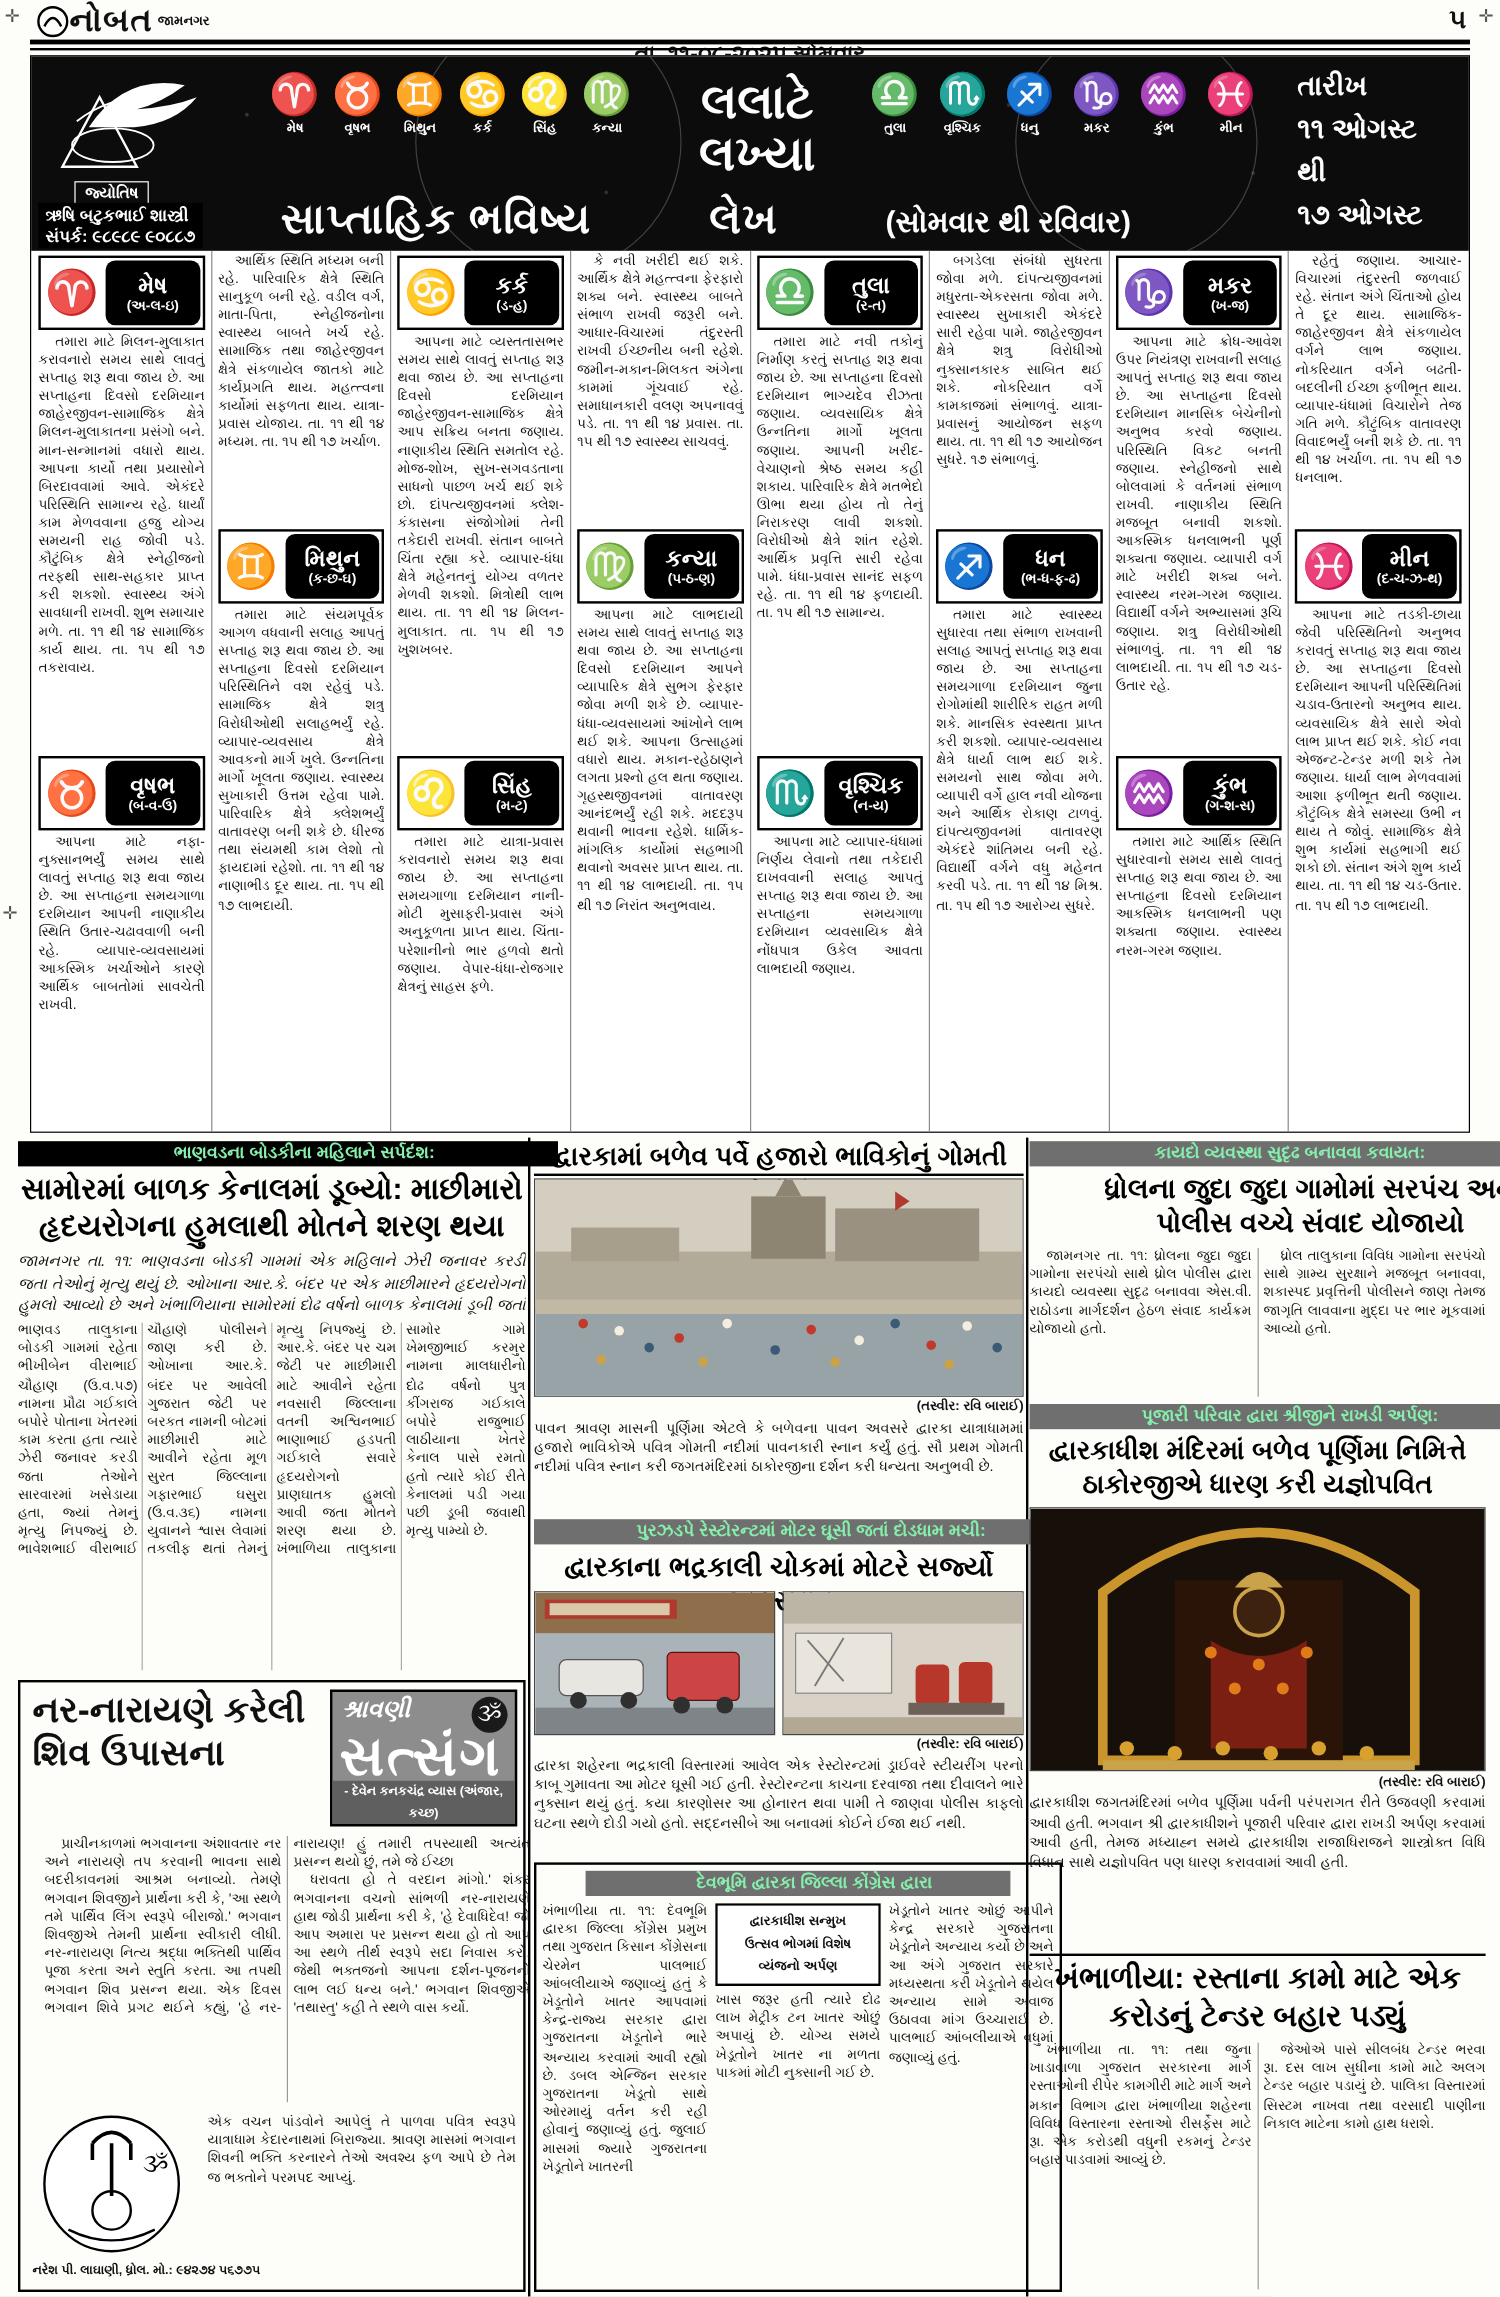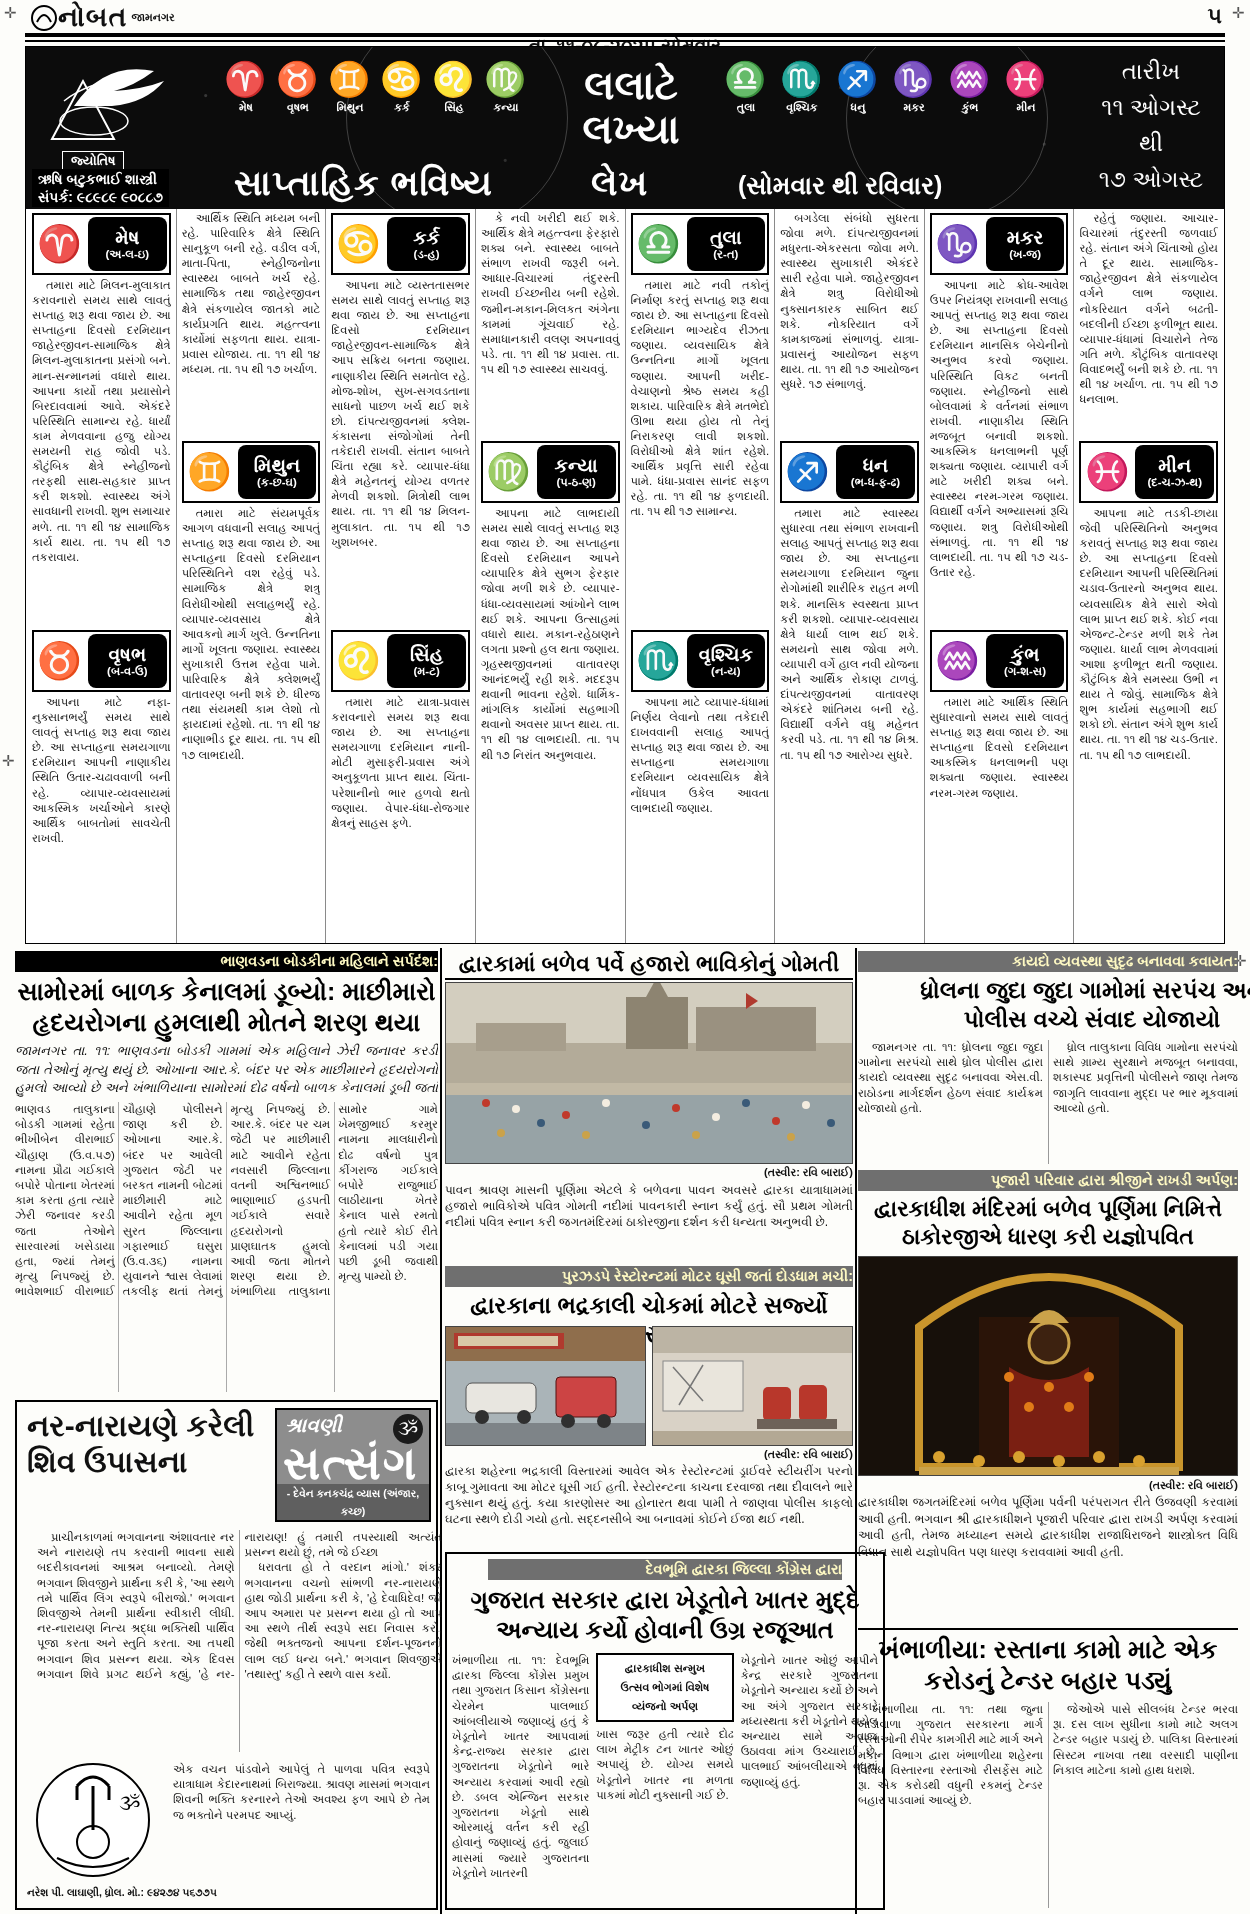--- a/index.html
+++ b/index.html
@@ -20,38 +20,38 @@
       radial-gradient(circle at 15% 30%,rgba(255,255,255,.18) 1px,transparent 2px),
       radial-gradient(circle at 40% 70%,rgba(255,255,255,.15) 1px,transparent 2px),
       radial-gradient(circle at 68% 25%,rgba(255,255,255,.16) 1px,transparent 2px),
       radial-gradient(circle at 85% 60%,rgba(255,255,255,.14) 1px,transparent 2px),
       #0c0c0c;color:#fff;overflow:hidden;}
   .banner .ring{position:absolute;border:1px solid rgba(255,255,255,.22);border-radius:50%;}
   .zicon{position:absolute;width:52px;text-align:center;}
   .zicon .g{font-size:34px;line-height:40px;display:block;}
   .zicon .l{font-size:11px;font-weight:bold;display:block;margin-top:2px;}
   .btitle{position:absolute;font-size:40px;font-weight:bold;line-height:44px;text-align:center;}
-  .bdate{position:absolute;font-size:23px;font-weight:normal;text-align:center;line-height:36px;}
+  .bdate{position:absolute;font-size:23px;font-weight:bold;text-align:left;line-height:36px;}
   .bsub{position:absolute;font-size:35px;font-weight:bold;letter-spacing:1px;}
   .brange{position:absolute;font-size:25px;font-weight:bold;}
   .jlabel{position:absolute;border:1px solid #fff;padding:1px 8px;font-size:13px;font-weight:bold;}
   .credit{position:absolute;left:6px;top:122px;background:#000;color:#fff;font-size:14px;font-weight:bold;line-height:18px;padding:1px 6px;}
   
   .hcols{position:absolute;left:1px;top:162px;width:1196px;height:734px;display:flex;}
   .hcol{flex:1 1 0;border-right:1px solid #8a8a8a;padding:2px 5px 0 5px;display:flex;flex-direction:column;overflow:hidden;}
   .hcol:last-child{border-right:none;}
   .sign{display:flex;border:2px solid #000;height:58px;flex:0 0 auto;margin:2px 0 3px 0;background:#fff;}
   .sicon{width:52px;display:flex;align-items:center;justify-content:center;font-size:36px;color:#000;}
   .stag{flex:1;background:#000;color:#fff;border-radius:8px;margin:2px;display:flex;flex-direction:column;align-items:center;justify-content:center;}
   .stag b{font-size:19px;line-height:21px;}
   .stag i{font-size:11.5px;font-style:normal;font-weight:bold;}
   .hcol p{font-size:11.5px;line-height:15.1px;text-align:justify;margin:0 0 4px 0;overflow:hidden;flex:0 0 auto;text-indent:14px;}
   .pA{height:346px;} .pC{height:224px;} .pB{flex:1 1 auto !important;}
   
-  .kicker{position:absolute;background:#000;color:#fef9c3;font-weight:bold;font-size:14.5px;line-height:21px;text-align:right;overflow:hidden;}
+  .kicker{position:absolute;background:#000;color:#86efac;font-weight:bold;font-size:14.5px;line-height:21px;text-align:center;overflow:hidden;padding-left:27px;}
   .kicker.gray{background:#6f6f6f;}
   .hl{position:absolute;font-weight:bold;text-align:center;color:#000;}
   .body{position:absolute;font-size:11.5px;line-height:15.2px;text-align:justify;overflow:hidden;}
   .body p{margin:0;text-indent:14px;}
   .cols2{column-count:2;column-gap:10px;column-rule:1px solid #999;}
   .cols4{column-count:4;column-gap:8px;column-rule:1px solid #aaa;}
   .cap{position:absolute;font-size:11px;font-weight:bold;text-align:right;}
   .vsep{position:absolute;width:2px;background:#000;}
   .photo{position:absolute;border:1px solid #444;box-sizing:border-box;overflow:hidden;}
   
@@ -399,21 +399,20 @@
         </g>
       <rect x="104" y="92" width="80" height="10" fill="#6e6258"></rect>
       <rect x="0" y="104" width="201" height="16" fill="#b3a894"></rect>
     </svg>
   </div>
   <div class="cap" style="left:445px;top:1448px;width:408px;">(તસ્વીર: રવિ બારાઈ)</div>
   <div class="body" style="left:445px;top:1463px;width:408px;height:84px;font-size:12px;line-height:16px;">દ્વારકા શહેરના ભદ્રકાલી વિસ્તારમાં આવેલ એક રેસ્ટોરન્ટમાં ડ્રાઈવરે સ્ટીયરીંગ પરનો કાબૂ ગુમાવતા આ મોટર ઘૂસી ગઈ હતી. રેસ્ટોરન્ટના કાચના દરવાજા તથા દીવાલને ભારે નુક્સાન થયું હતું. કયા કારણોસર આ હોનારત થવા પામી તે જાણવા પોલીસ કાફલો ઘટના સ્થળે દોડી ગયો હતો. સદ્દનસીબે આ બનાવમાં કોઈને ઈજા થઈ નથી.</div>
 
   <div class="abs" style="left:445px;top:1552px;width:440px;height:358px;border:2px solid #000;box-sizing:border-box;padding:5px;">
     <div class="kicker gray" style="position:static;display:block;margin:0 36px;height:21px;">દેવભૂમિ દ્વારકા જિલ્લા કોંગ્રેસ દ્વારા</div>
-    <div class="hl" style="position:static;display:block;margin-top:5px;font-size:24px;line-height:30px;height:62px;">ગુજરાત સરકાર દ્વારા ખેડૂતોને ખાતર મુદ્દે અન્યાય કર્યો હોવાની ઉગ્ર રજૂઆત</div>
     <div style="display:flex;gap:7px;margin-top:6px;height:244px;overflow:hidden;">
       <div class="body" style="position:static;flex:1;">ખંભાળીયા તા. ૧૧: દેવભૂમિ દ્વારકા જિલ્લા કોંગ્રેસ પ્રમુખ તથા ગુજરાત કિસાન કોંગ્રેસના ચેરમેન પાલભાઈ આંબલીયાએ જણાવ્યું હતું કે ખેડૂતોને ખાતર આપવામાં કેન્દ્ર-રાજ્ય સરકાર દ્વારા ગુજરાતના ખેડૂતોને ભારે અન્યાય કરવામાં આવી રહ્યો છે. ડબલ એન્જિન સરકાર ગુજરાતના ખેડૂતો સાથે ઓરમાયું વર્તન કરી રહી હોવાનું જણાવ્યું હતું. જુલાઈ માસમાં જ્યારે ગુજરાતના ખેડૂતોને ખાતરની</div>
       <div style="flex:1;overflow:hidden;">
         <div class="innerbox">
           <div>દ્વારકાધીશ સન્મુખ</div>
             <div>ઉત્સવ ભોગમાં વિશેષ</div>
             <div>વ્યંજનો અર્પણ</div>
         </div>
         <div class="body" style="position:static;">ખાસ જરૂર હતી ત્યારે દોઢ લાખ મેટ્રીક ટન ખાતર ઓછું અપાયું છે. યોગ્ય સમયે ખેડૂતોને ખાતર ના મળતા પાકમાં મોટી નુક્સાની ગઈ છે.</div>
       </div>

